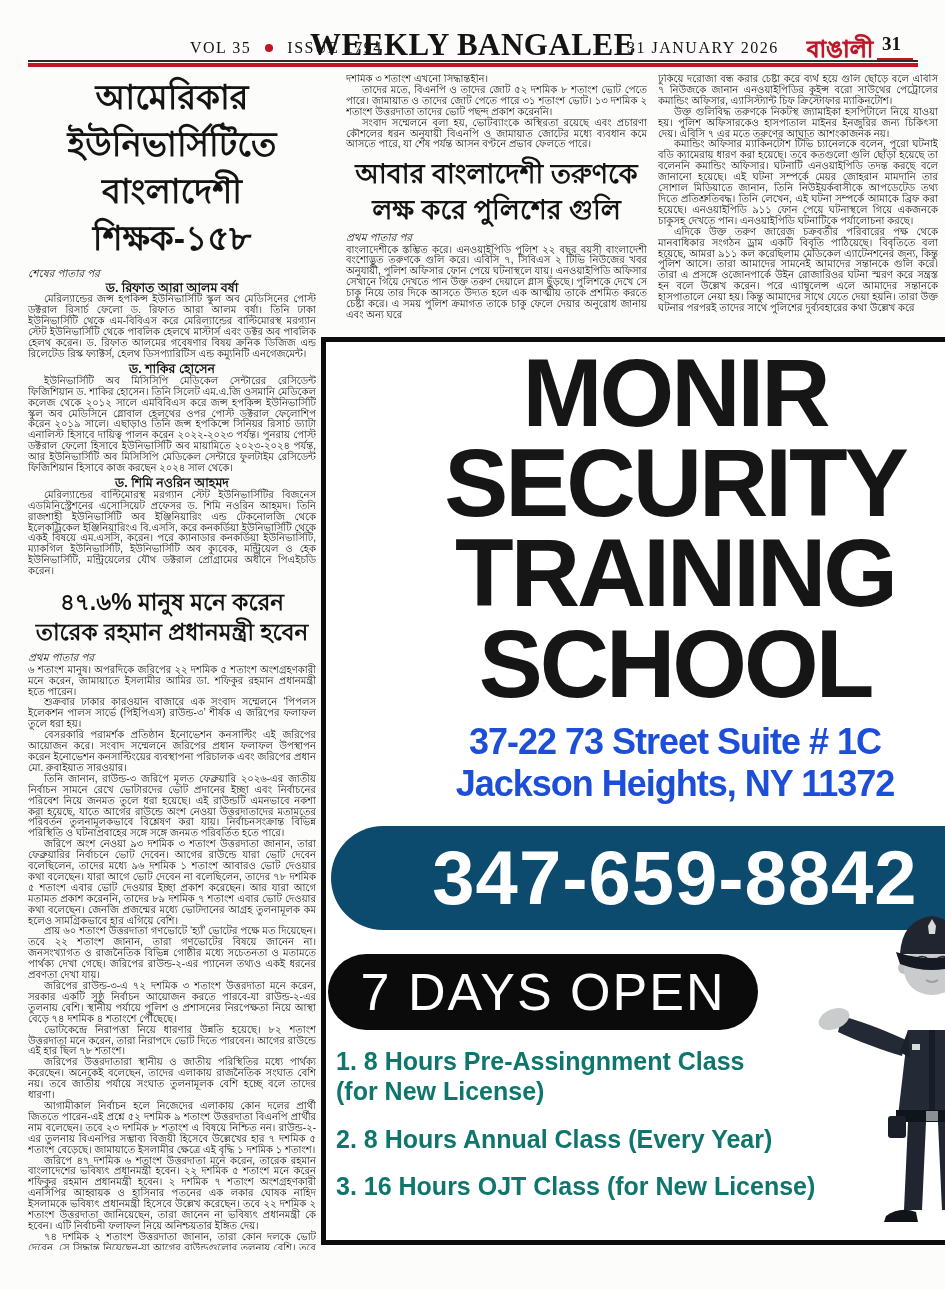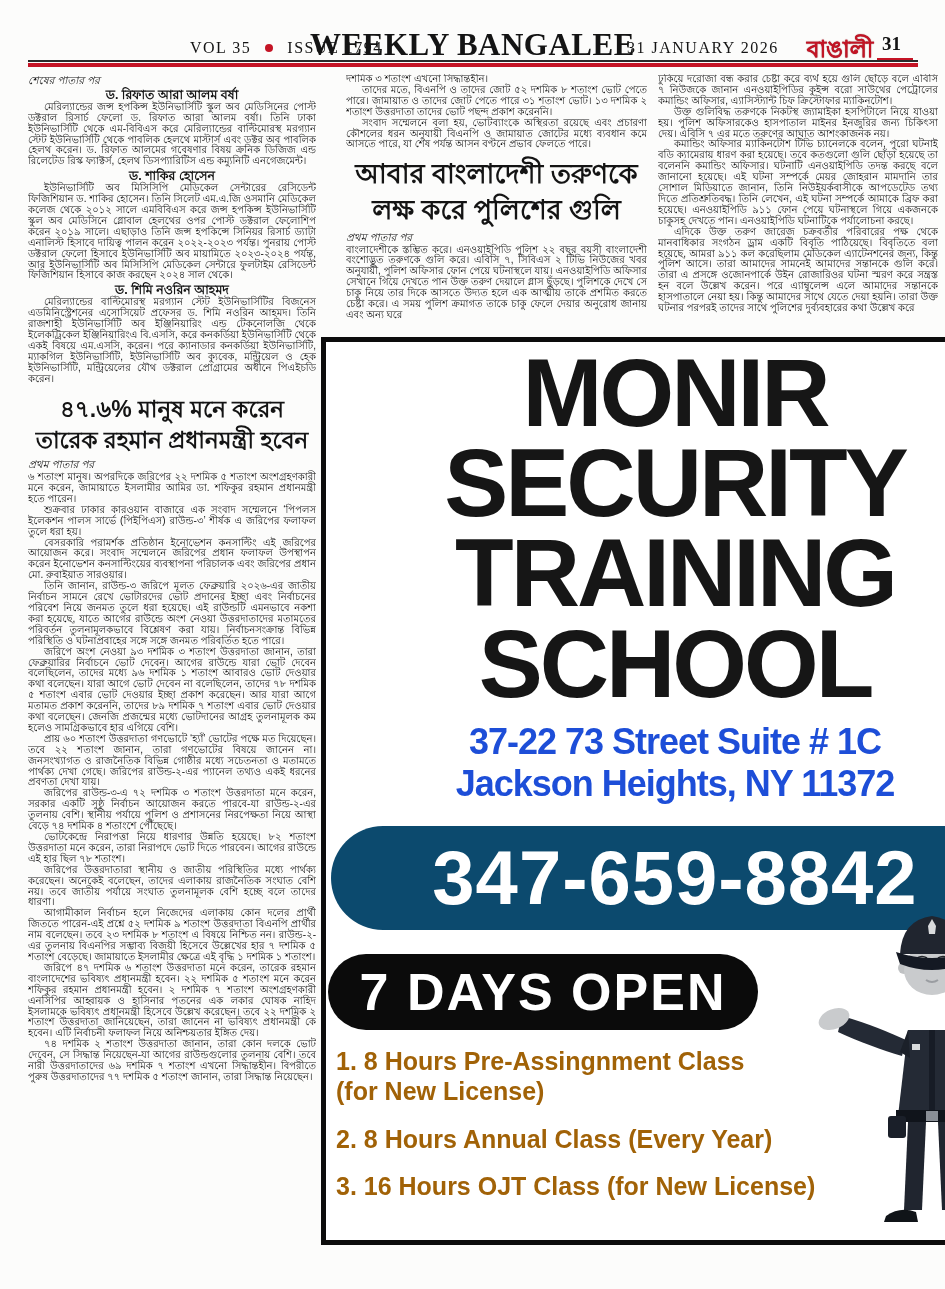--- a/index.html
+++ b/index.html
@@ -38,24 +38,24 @@
   
   #ad{position:absolute;left:321px;top:337px;width:708px;height:908px;border:5px solid #0c0c0c;
       background:#fff;box-sizing:border-box;overflow:hidden;}
   .ad-title{text-align:center;font-weight:800;font-size:96px;line-height:.94;letter-spacing:-3px;
             margin-top:6px;color:#161616;}
   .ad-address{text-align:center;font-weight:700;font-size:36px;line-height:1.18;letter-spacing:-1px;
               margin-top:12px;color:#1d4ed8;}
   .phone-pill{margin:20px 5px 0;background:#0c4a6e;border-radius:52px;color:#fff;text-align:center;
               font-weight:700;font-size:76px;height:104px;line-height:104px;letter-spacing:1px;}
   .days-pill{margin:24px 0 0 2px;width:430px;background:#0b0b0b;border-radius:40px;color:#fff;
-             text-align:center;font-weight:700;font-size:52px;height:76px;line-height:76px;letter-spacing:2px;}
+             text-align:center;font-weight:400;font-size:52px;height:76px;line-height:76px;letter-spacing:2px;}
   .ad-bn{margin:18px 0 0 10px;font-weight:700;font-size:27px;text-decoration:underline;
          width:max-content;max-width:420px;}
-  .ad-list{margin:16px 0 0 10px;width:500px;font-weight:700;font-size:25px;line-height:1.22;color:#a16207;}
+  .ad-list{margin:16px 0 0 10px;width:500px;font-weight:700;font-size:25px;line-height:1.22;color:#0f766e;}
   .ad-list .item{margin-bottom:17px;}
   .cop{position:absolute;right:2px;bottom:6px;width:210px;height:330px;}
 </style>
 </head>
 <body>
 
 <div class="page">
 
   <div class="mast-vol">
     <span>VOL 35</span>
@@ -67,20 +67,21 @@
   <div class="logo bn">
     <span class="logo-top">&nbsp;</span>
     <span>বাঙালী</span>
   </div>
   <div class="pageno">31</div>
   <div class="pageno-rule"></div>
   <div class="rule-black"></div>
   <div class="rule-red"></div>
 
   <div class="col bn" id="col1">
+    <div class="h1-bn">আমেরিকার ইউনিভার্সিটিতে বাংলাদেশী শিক্ষক-১৫৮</div>
     <div class="contnote">শেষের পাতার পর</div>
     <div class="subhead">ড. রিফাত আরা আলম বর্ষা</div>
     <p class="ind">মেরিল্যান্ডের জন্স হপকিন্স ইউনিভার্সিটি স্কুল অব মেডিসিনের পোস্ট ডক্টরাল রিসার্চ ফেলো ড. রিফাত আরা আলম বর্ষা। তিনি ঢাকা ইউনিভার্সিটি থেকে এম-বিবিএস করে মেরিল্যান্ডের বাল্টিমোরস্থ মরগ্যান স্টেট ইউনিভার্সিটি থেকে পাবলিক হেলথে মাস্টার্স এবং ডক্টর অব পাবলিক হেলথ করেন। ড. রিফাত আলমের গবেষণার বিষয় ক্রনিক ডিজিজ এন্ড রিলেটেড রিস্ক ফ্যাক্টর্স, হেলথ ডিসপ্যারিটিস এন্ড কম্যুনিটি এনগেজমেন্ট।</p>
     <div class="subhead">ড. শাকির হোসেন</div>
     <p class="ind">ইউনিভার্সিটি অব মিসিসিপি মেডিকেল সেন্টারের রেসিডেন্ট ফিজিশিয়ান ড. শাকির হোসেন। তিনি সিলেট এম.এ.জি ওসমানি মেডিকেল কলেজ থেকে ২০১২ সালে এমবিবিএস করে জন্স হপকিন্স ইউনিভার্সিটি স্কুল অব মেডিসিনে গ্লোবাল হেলথের ওপর পোস্ট ডক্টরাল ফেলোশিপ করেন ২০১৯ সালে। এছাড়াও তিনি জন্স হপকিন্সে সিনিয়র রিসার্চ ড্যাটা এনালিস্ট হিসাবে দায়িত্ব পালন করেন ২০২২-২০২৩ পর্যন্ত। পুনরায় পোস্ট ডক্টরাল ফেলো হিসাবে ইউনিভার্সিটি অব মায়ামিতে ২০২৩-২০২৪ পর্যন্ত, আর ইউনিভার্সিটি অব মিসিসিপি মেডিকেল সেন্টারে ফুলটাইম রেসিডেন্ট ফিজিশিয়ান হিসাবে কাজ করছেন ২০২৪ সাল থেকে।</p>
     <div class="subhead">ড. শিমি নওরিন আহমদ</div>
     <p class="ind">মেরিল্যান্ডের বাল্টিমোরস্থ মরগ্যান স্টেট ইউনিভার্সিটির বিজনেস এডমিনিস্ট্রেশনের এসোসিয়েট প্রফেসর ড. শিমি নওরিন আহমদ। তিনি রাজশাহী ইউনিভার্সিটি অব ইঞ্জিনিয়ারিং এন্ড টেকনোলজি থেকে ইলেকট্রিকেল ইঞ্জিনিয়ারিংএ বি.এসসি, করে কনকর্ডিয়া ইউনিভার্সিটি থেকে একই বিষয়ে এম.এসসি, করেন। পরে ক্যানাডার কনকর্ডিয়া ইউনিভার্সিটি, ম্যাকগিল ইউনিভার্সিটি, ইউনিভার্সিটি অব ক্যুবেক, মন্ট্রিয়েল ও হেক ইউনিভার্সিটি, মন্ট্রিয়েলের যৌথ ডক্টরাল প্রোগ্রামের অধীনে পিএইচডি করেন।</p>
     <div class="h2-bn">৪৭.৬% মানুষ মনে করেন তারেক রহমান প্রধানমন্ত্রী হবেন</div>
     <div class="contnote">প্রথম পাতার পর</div>
     <p>৬ শতাংশ মানুষ। অপরদিকে জরিপের ২২ দশমিক ৫ শতাংশ অংশগ্রহণকারী মনে করেন, জামায়াতে ইসলামীর আমির ডা. শফিকুর রহমান প্রধানমন্ত্রী হতে পারেন।</p>

